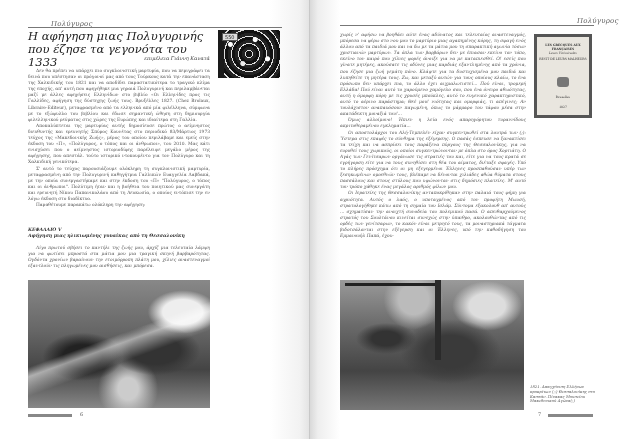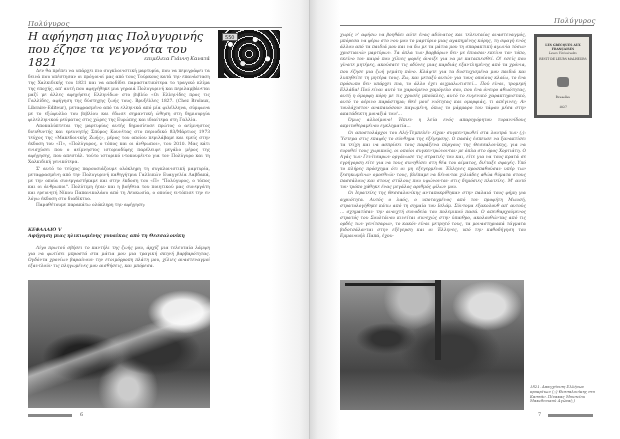--- a/index.html
+++ b/index.html
@@ -15,21 +15,21 @@
     position:absolute; top:0; height:439px; background:#fff;
   }
   .page-left { left:0; width:310px;
     background:linear-gradient(to right,#fff 0,#fff 270px,#f2f2f2 300px,#e2e2e2 310px); }
   .page-right { left:310px; width:310px;
     background:linear-gradient(to right,#d9d9d9 0,#eeeeee 8px,#fff 30px,#fff 100%); }
   .spine { position:absolute; left:309px; top:0; width:1px; height:439px; background:#c8c8c8; }
 
   .running-head {
     position:absolute; font-family:"DejaVu Serif", serif; font-style:italic;
-    font-size:7px; color:#666; letter-spacing:0.2px;
+    font-size:7px; color:#666; letter-spacing:0.2px;margin-left:23px;
   }
   .rule { position:absolute; height:1px; background:#777; }
 
   .title {
     position:absolute; left:28px; top:30px; width:185px;
     font-family:"DejaVu Serif", serif; font-style:italic;
     font-size:11.5px; line-height:13px; color:#222;
   }
   .byline {
     position:absolute; left:120px; top:55px; width:90px; text-align:right;
@@ -97,21 +97,21 @@
 </head>
 <body>
 
 <div class="topstrip-l"></div>
 <div class="topstrip-r"></div>
 
 <div class="page page-left">
   <div class="running-head" style="left:28px;top:20px;">Πολύγυρος</div>
   <div class="rule" style="left:28px;top:27px;width:254px;"></div>
 
-  <div class="title">Η αφήγηση μιας Πολυγυρινής που έζησε τα γεγονότα του 1821</div>
+  <div class="title">Η αφήγηση μιας Πολυγυρινής που έζησε τα γεγονότα του 1333</div>
   <div class="byline">επιμέλεια Γιάννη Κανατά</div>
 
   <div class="img img-lace">
     <div class="band"></div>
     <span class="lbl">550</span>
   </div>
 
   <div class="col" style="left:28px;top:68px;width:182px;height:155px;overflow:hidden;">
     <p>Δεν θα πρέπει να υπάρχει πιο συγκλονιστική μαρτυρία, που να περιγράφει τα δεινά που υπέστησαν οι πρόγονοί μας από τους Τούρκους κατά την επανάσταση της Χαλκιδικής του 1821 και να αποδίδει παραστατικότερα το τραγικό κλίμα της εποχής, απ' αυτή που αφηγήθηκε μια γηραιά Πολυγυρινή και περιλαμβάνεται μαζί με άλλες αφηγήσεις Ελληνίδων στο βιβλίο «Οι Ελληνίδες προς τις Γαλλίδες, αφήγηση της δύστηχης ζωής τους. Βρυξέλλες 1827. (Chez Brolaux, Libraire-Editeur), μεταφρασμένο από τα ελληνικά από μία φιλέλληνα, σύμφωνα με το εξώφυλλο του βιβλίου και έδωσε σημαντική ώθηση στη δημιουργία φιλελληνικού ρεύματος στις χώρες της Ευρώπης και ιδιαίτερα στη Γαλλία.</p>
     <p>Αποκαλύπτεται της μαρτυρίας αυτής δημοσίευσε πρώτος ο αείμνηστος διευθυντής και ερευνητής Σπύρος Κουνέτας στο περιοδικό 83/Μάρτιος 1973 τεύχος της «Μακεδονικής Ζωής», μέρος του οποίου περιλάβαμε και εμείς στην έκδοση του «Π», «Πολύγυρος, ο τόπος και οι άνθρωποι», του 2010. Μας κάτι ενισχύσει που ο αείμνηστος ιστοριοδίφης παρέλειψε μεγάλο μέρος της αφήγησης, που απεστάλ. τούτο ιστορικό ντοκουμέντο για τον Πολύγυρο και τη Χαλκιδική γενικότερα.</p>

